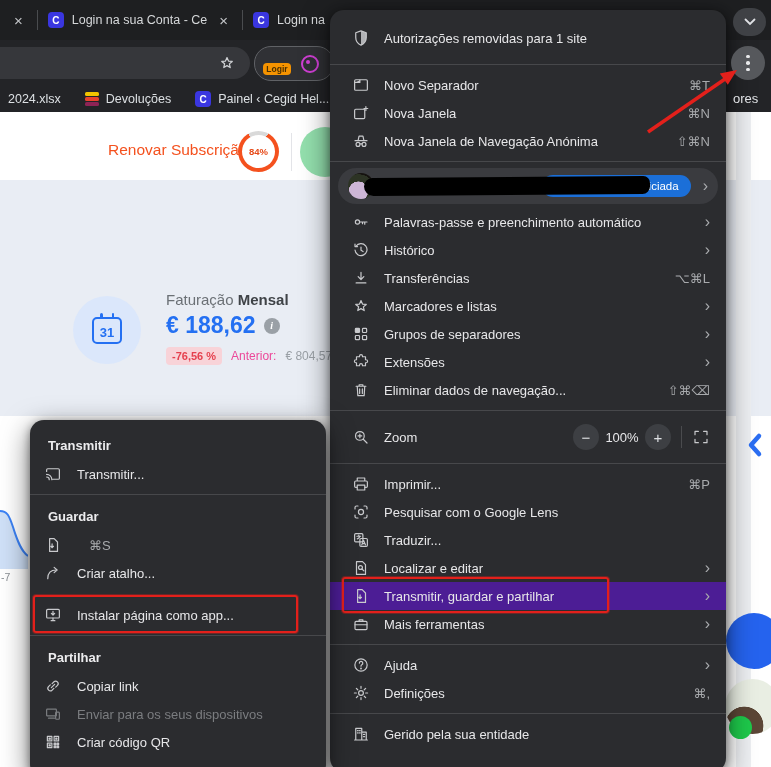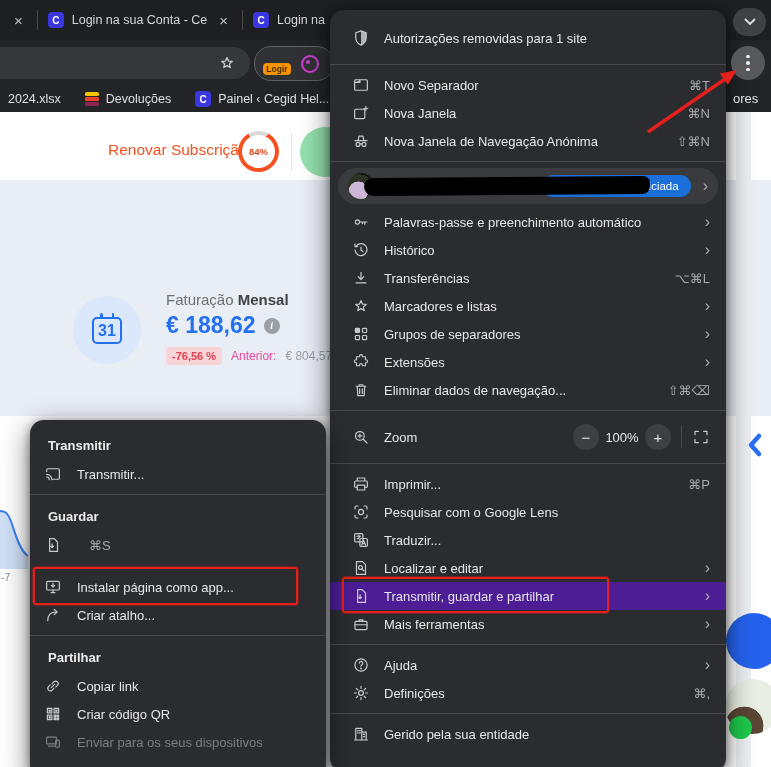--- a/index.html
+++ b/index.html
@@ -35,21 +35,21 @@
   .renew{position:absolute;top:141px;left:108px;color:#f4511e;font-size:15.5px;font-weight:500;z-index:1;}
   .ring{position:absolute;top:131px;left:238px;width:41px;height:41px;border-radius:50%;z-index:1;
         background:conic-gradient(from 28deg,#f4511e 0 84%,#d9d9d9 84% 100%);display:flex;align-items:center;justify-content:center;}
   .ring::before{content:"";position:absolute;inset:4px;background:#fff;border-radius:50%;}
   .ring span{position:relative;font-size:9.5px;font-weight:bold;color:#e64a19;}
   .v-sep{position:absolute;top:133px;left:291px;width:1px;height:38px;background:#e3e4e8;z-index:1;}
   .mini-avatar{position:absolute;top:127px;left:300px;width:50px;height:50px;border-radius:50%;background:#93dfad;z-index:1;}
   .cal-circle{position:absolute;top:296px;left:73px;width:68px;height:68px;border-radius:50%;background:#dbe7fb;z-index:1;
               display:flex;align-items:center;justify-content:center;}
   .cal{position:relative;width:30px;height:27px;border:2px solid #2470f2;border-radius:5px;color:#2470f2;
-       font-size:16px;font-weight:bold;display:flex;align-items:flex-end;justify-content:center;padding-bottom:2px;box-sizing:border-box;}
+       font-size:13px;font-weight:bold;display:flex;align-items:flex-end;justify-content:center;padding-bottom:2px;box-sizing:border-box;}
   .cal::before,.cal::after{content:"";position:absolute;top:-6px;width:2.5px;height:6px;background:#2470f2;border-radius:2px;}
   .cal::before{left:6px}.cal::after{right:6px}
   .card-title{position:absolute;top:291px;left:166px;font-size:15px;color:#6b7075;z-index:1;}
   .card-title b{color:#3f4347;}
   .card-amount{position:absolute;top:312px;left:166px;z-index:1;display:flex;align-items:center;gap:8px;}
   .card-amount .amt{font-size:23px;font-weight:bold;color:#2470f2;}
   .info-dot{width:16px;height:16px;border-radius:50%;background:#9aa0a6;color:#fff;font-size:10px;font-weight:bold;
             display:flex;align-items:center;justify-content:center;font-family:"Liberation Serif",serif;font-style:italic;}
   .card-sub{position:absolute;top:347px;left:166px;z-index:1;display:flex;align-items:center;gap:9px;font-size:12px;}
   .delta{background:#f8d3d8;color:#e5404e;font-weight:bold;font-size:11px;border-radius:4px;padding:3px 6px;}
@@ -466,76 +466,76 @@
       <div class="m-header">Guardar</div>
       <div class="m-item">
         <span class="m-icon">
           <svg width="18" height="18" viewBox="0 0 24 24" fill="none" stroke="currentColor" stroke-width="1.6" stroke-linecap="round" stroke-linejoin="round">
             <path d="M7.5 3.5h6L18 8v12.5H7.5z"></path>
             <path d="M10.8 10.5v5M9 13.7l1.8 1.9 1.8-1.9"></path>
           </svg>
         </span>
         <span class="m-short">⌘S</span>
       </div>
+      <div class="m-item">
+        <span class="m-icon">
+          <svg width="18" height="18" viewBox="0 0 24 24" fill="none" stroke="currentColor" stroke-width="1.6" stroke-linecap="round" stroke-linejoin="round">
+            <path d="M5 19.5C5 12 8.5 8 16.5 8"></path>
+            <path d="M13.5 4.5 17.5 8l-4 3.5"></path>
+          </svg>
+        </span>
+        <span class="m-label">Criar atalho...</span>
+      </div>
       <div class="m-item gap-top annot annot-sub">
         <span class="m-icon">
           <svg width="18" height="18" viewBox="0 0 24 24" fill="none" stroke="currentColor" stroke-width="1.6" stroke-linecap="round" stroke-linejoin="round">
             <rect x="3.5" y="4.5" width="17" height="11.5" rx="1.5"></rect>
             <path d="M9.5 19.5h5M12 16v3.5M12 7v4.8M9.8 9.8 12 12l2.2-2.2"></path>
           </svg>
         </span>
         <span class="m-label">Instalar página como app...</span>
-      </div>
-      <div class="m-item">
-        <span class="m-icon">
-          <svg width="18" height="18" viewBox="0 0 24 24" fill="none" stroke="currentColor" stroke-width="1.6" stroke-linecap="round" stroke-linejoin="round">
-            <path d="M5 19.5C5 12 8.5 8 16.5 8"></path>
-            <path d="M13.5 4.5 17.5 8l-4 3.5"></path>
-          </svg>
-        </span>
-        <span class="m-label">Criar atalho...</span>
       </div>
       <div class="m-div"></div>
       <div class="m-header">Partilhar</div>
       <div class="m-item">
         <span class="m-icon">
           <svg width="18" height="18" viewBox="0 0 24 24" fill="none" stroke="currentColor" stroke-width="1.6" stroke-linecap="round" stroke-linejoin="round">
             <path d="M9.8 14.2l4.4-4.4"></path>
             <path d="M8.4 10.4 6 12.8a3.4 3.4 0 0 0 4.8 4.8l2.4-2.4"></path>
             <path d="M15.6 13.6 18 11.2a3.4 3.4 0 0 0-4.8-4.8l-2.4 2.4"></path>
           </svg>
         </span>
         <span class="m-label">Copiar link</span>
+      </div>
+      <div class="m-item disabled">
+        <span class="m-icon">
+          <svg width="18" height="18" viewBox="0 0 24 24" fill="none" stroke="currentColor" stroke-width="1.6" stroke-linecap="round" stroke-linejoin="round">
+            <rect x="3.5" y="5.5" width="13" height="9" rx="1"></rect>
+            <path d="M6 17.5h8"></path>
+            <rect x="15.5" y="9.5" width="5" height="9.5" rx="1.2"></rect>
+          </svg>
+        </span>
+        <span class="m-label">Enviar para os seus dispositivos</span>
       </div>
       <div class="m-item">
         <span class="m-icon">
           <svg width="18" height="18" viewBox="0 0 24 24" fill="none" stroke="currentColor" stroke-width="1.6" stroke-linecap="round" stroke-linejoin="round">
             <rect x="4.5" y="4.5" width="6" height="6"></rect>
             <rect x="13.5" y="4.5" width="6" height="6"></rect>
             <rect x="4.5" y="13.5" width="6" height="6"></rect>
             <rect x="6.8" y="6.8" width="1.5" height="1.5" fill="currentColor"></rect>
             <rect x="15.8" y="6.8" width="1.5" height="1.5" fill="currentColor"></rect>
             <rect x="6.8" y="15.8" width="1.5" height="1.5" fill="currentColor"></rect>
             <rect x="13.5" y="13.5" width="2.2" height="2.2" fill="currentColor"></rect>
             <rect x="17.3" y="13.5" width="2.2" height="2.2" fill="currentColor"></rect>
             <rect x="13.5" y="17.3" width="2.2" height="2.2" fill="currentColor"></rect>
             <rect x="17.3" y="17.3" width="2.2" height="2.2" fill="currentColor"></rect>
           </svg>
         </span>
         <span class="m-label">Criar código QR</span>
       </div>
-      <div class="m-item disabled">
-        <span class="m-icon">
-          <svg width="18" height="18" viewBox="0 0 24 24" fill="none" stroke="currentColor" stroke-width="1.6" stroke-linecap="round" stroke-linejoin="round">
-            <rect x="3.5" y="5.5" width="13" height="9" rx="1"></rect>
-            <path d="M6 17.5h8"></path>
-            <rect x="15.5" y="9.5" width="5" height="9.5" rx="1.2"></rect>
-          </svg>
-        </span>
-        <span class="m-label">Enviar para os seus dispositivos</span>
-      </div>
     </div>
 
   <svg class="arrow-overlay" width="771" height="767" viewBox="0 0 771 767">
     <line x1="648" y1="132" x2="725" y2="79" stroke="#e3201b" stroke-width="3.5"></line>
     <polygon points="737,70 727.8,84.8 719.8,73.4" fill="#e3201b"></polygon>
   </svg>
 </div>
 
 </body></html>

